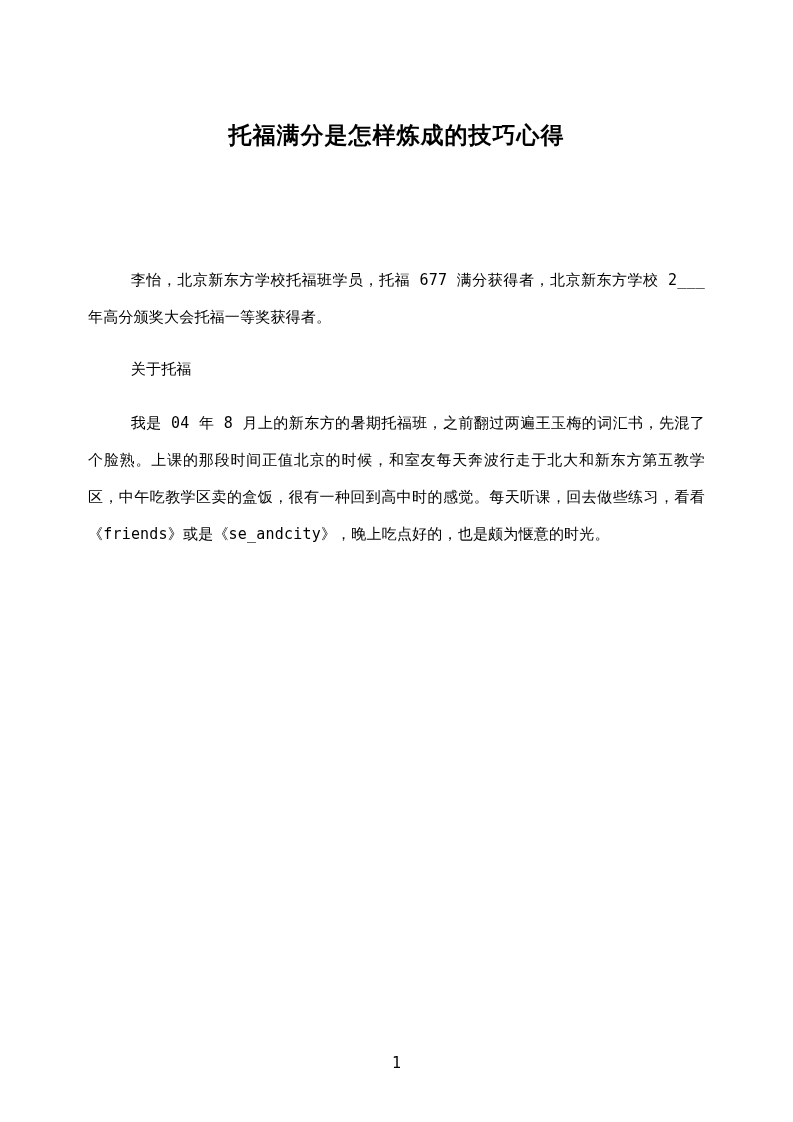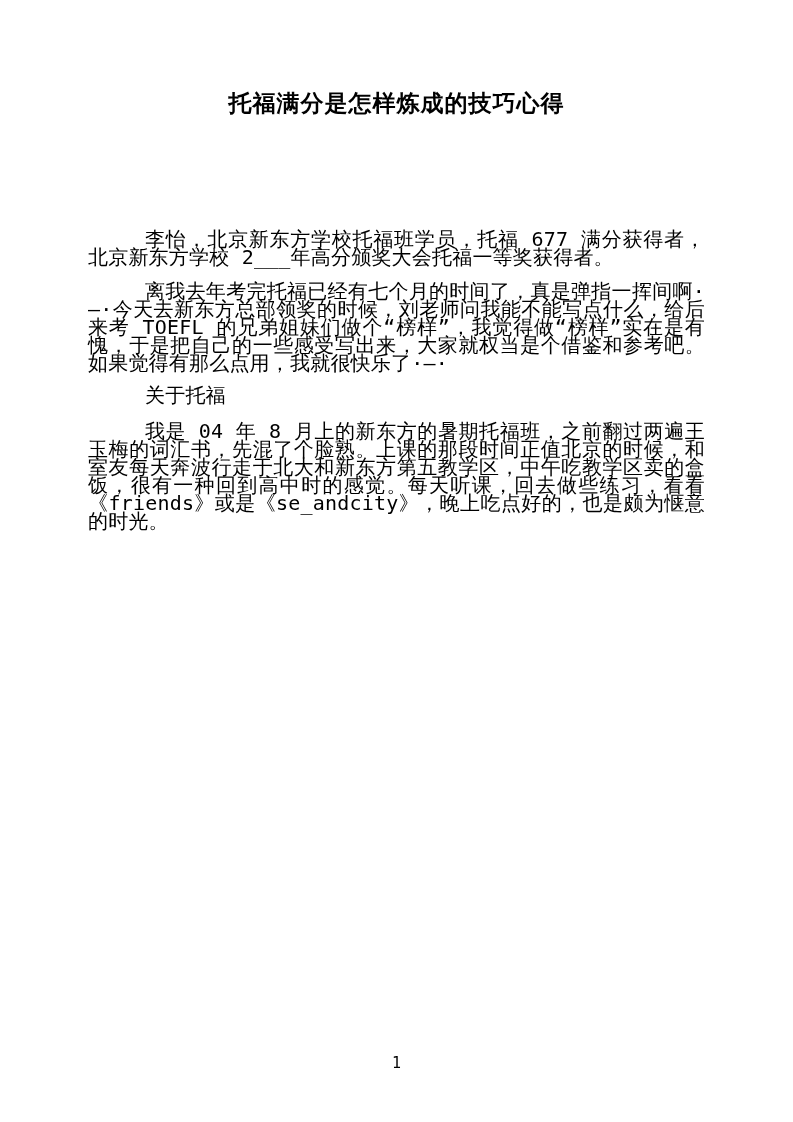--- a/index.html
+++ b/index.html
@@ -5,38 +5,38 @@
   html, body {
     margin: 0;
     padding: 0;
     background: #ffffff;
   }
   .page {
     width: 793px;
     height: 1122px;
     background: #ffffff;
     box-sizing: border-box;
-    padding: 86px 88px 0 88px;
+    padding: 118px 88px 0 88px;
     position: relative;
     overflow: hidden;
     color: #000000;
   }
   .doc-title {
     margin: 0 0 110px 0;
     text-align: center;
     font-family: "DejaVu Sans", "Liberation Sans", sans-serif;
     font-weight: bold;
     font-size: 23px;
     line-height: 34px;
     letter-spacing: 1px;
   }
   .para {
     font-family: "DejaVu Sans Mono", "DejaVu Serif", serif;
-    font-size: 20px;
-    line-height: 18px;
+    font-size: 15px;
+    line-height: 37px;
     margin: 0 0 16px 0;
     text-indent: 2.85em;
     text-align: justify;
     letter-spacing: 0.2px;
   }
   .section-heading {
     font-weight: normal;
     font-family: Liberation Mono, monospace;
   }
   .page-number {
@@ -51,21 +51,20 @@
   }
 </style>
 </head>
 <body>
 
 <div class="page">
   <h1 class="doc-title">托福满分是怎样炼成的技巧心得</h1>
 
   <p class="para">李怡，北京新东方学校托福班学员，托福 677 满分获得者，北京新东方学校 2___年高分颁奖大会托福一等奖获得者。</p>
 
-  <p class="para">离我去年考完托福已经有七个月的时间了，真是弹指一挥间啊·—·今天去新东方总部领奖的时候，刘老师问我能不能写点什么，给后来考 TOEFL 的兄弟姐妹们做个“榜样”，我觉得做“榜样”实在是有愧，于是把自己的一些感受写出来，大家就权当是个借鉴和参考吧。如果觉得有那么点用，我就很快乐了·—·</p>
 
   <p class="para section-heading">关于托福</p>
 
   <p class="para">我是 04 年 8 月上的新东方的暑期托福班，之前翻过两遍王玉梅的词汇书，先混了个脸熟。上课的那段时间正值北京的时候，和室友每天奔波行走于北大和新东方第五教学区，中午吃教学区卖的盒饭，很有一种回到高中时的感觉。每天听课，回去做些练习，看看《friends》或是《se_andcity》，晚上吃点好的，也是颇为惬意的时光。</p>
 
 
 
   <div class="page-number">1</div>
 </div>
 

